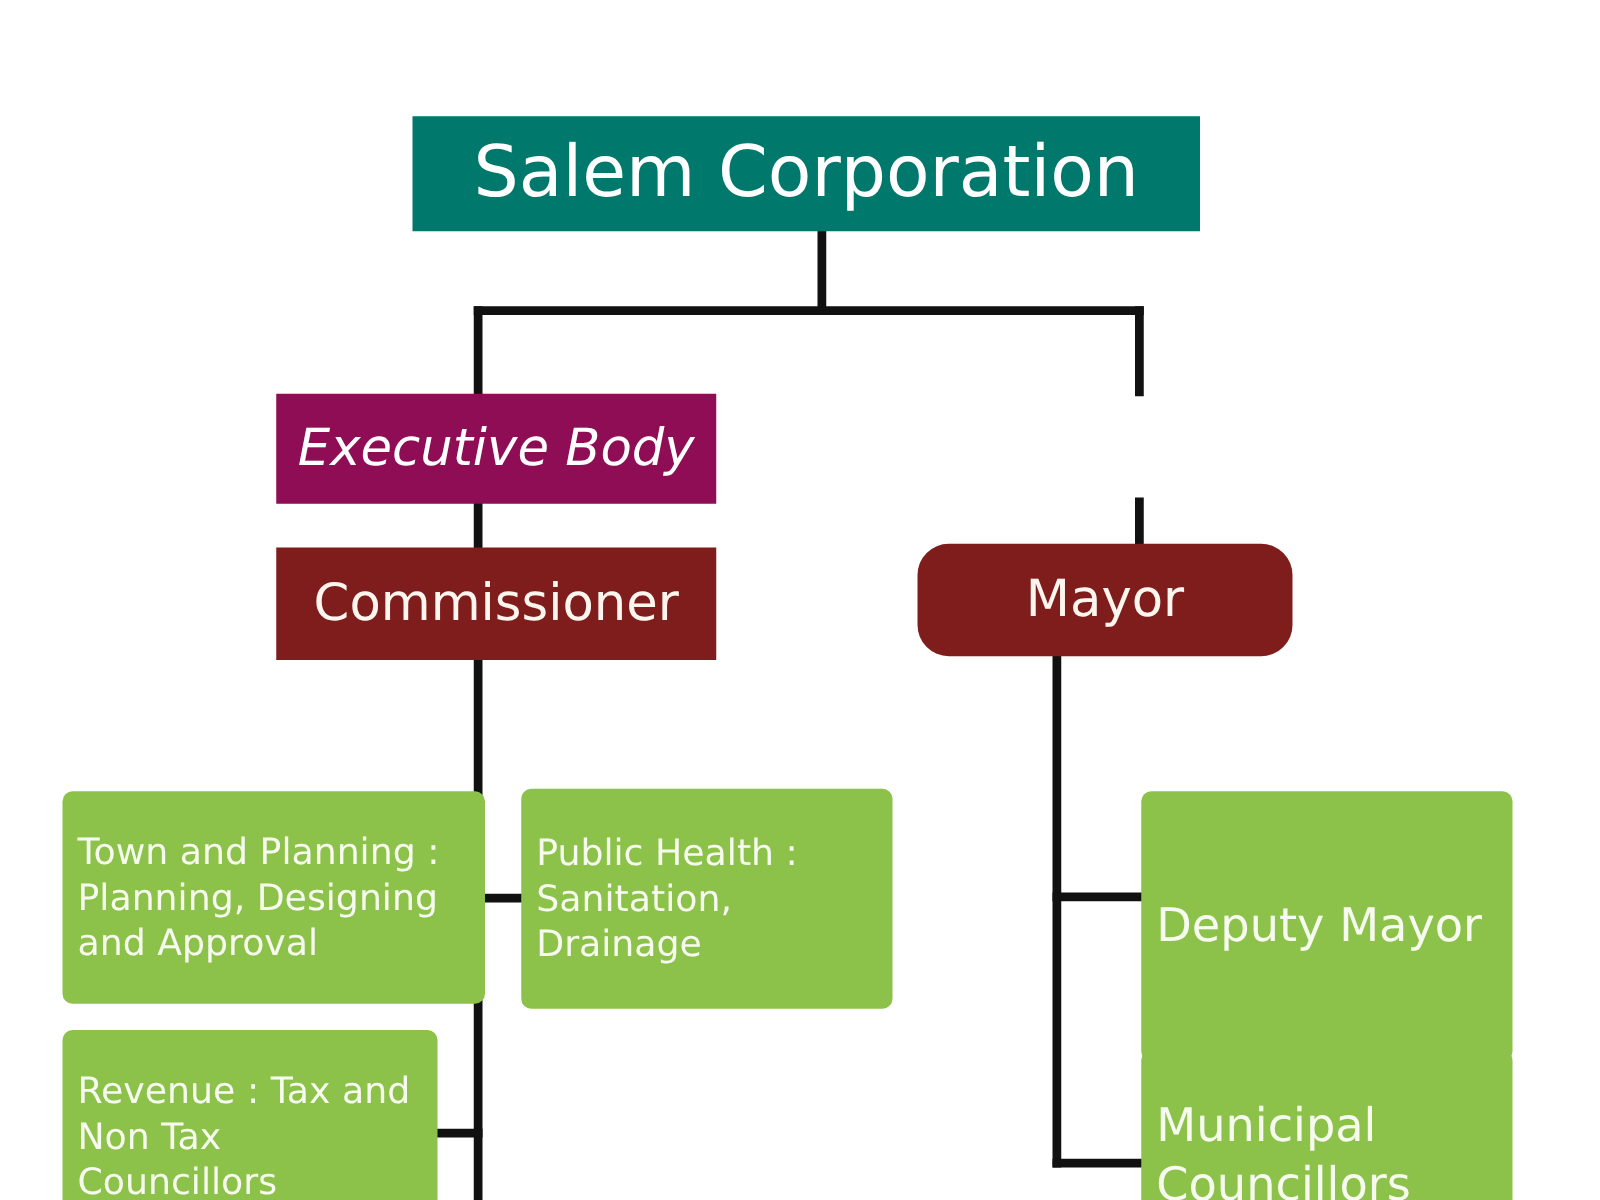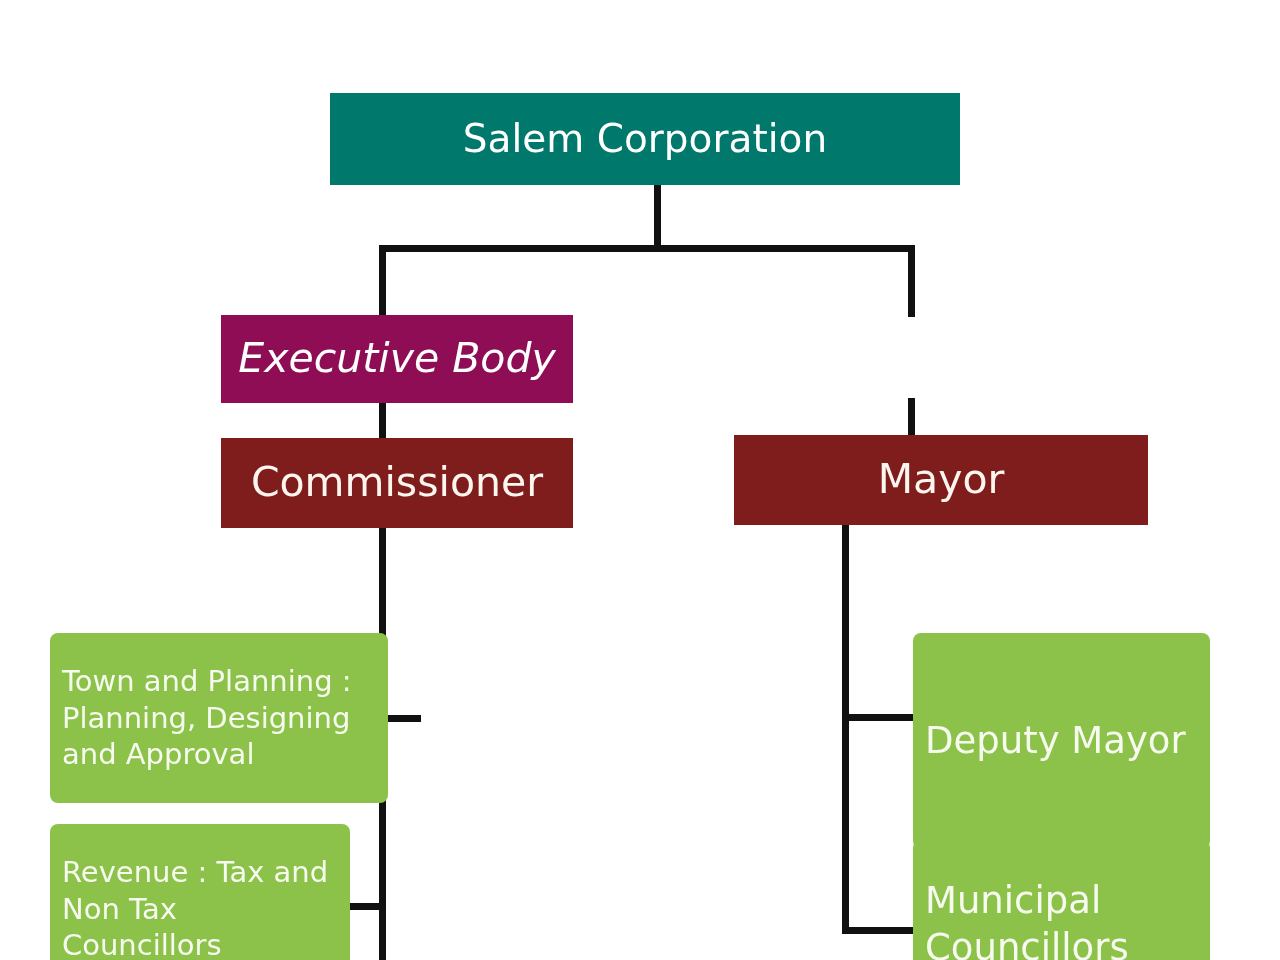--- a/index.html
+++ b/index.html
@@ -37,21 +37,21 @@
   .n-root {
     left: 330px;
     top: 93px;
     width: 630px;
     height: 92px;
     background: #00786b;
     justify-content: center;
   }
   .n-root .node-label {
     color: #ffffff;
-    font-size: 39px;
+    font-size: 57px;
     line-height: 1.05;
     text-align: center;
     font-weight: 400;
   }
 
   
   .n-purple {
     background: #8e0d54;
     height: 88px;
     justify-content: center;
@@ -72,21 +72,21 @@
     height: 90px;
     justify-content: center;
   }
   .n-orange .node-label {
     color: #fdf6ee;
     font-size: 41px;
     line-height: 1.05;
     text-align: center;
   }
   .n-comm  { left: 221px; top: 438px; width: 352px; }
-  .n-mayor { left: 734px; top: 435px; width: 414px; }
+  .n-mayor { left: 734px; top: 435px; width: 300px; border-radius: 25px; }
 
   
   .n-green {
     background: #8cc24a;
     border-radius: 8px;
     padding: 0 12px;
   }
   .n-green .node-label {
     color: #f7fbef;
     line-height: 1.26;
@@ -174,20 +174,23 @@
   </div>
 
   <div class="node n-orange n-mayor">
     <span class="node-label">Mayor</span>
   </div>
 
   <div class="node n-green leaf-sm n-town">
     <span class="node-label">Town and Planning : Planning, Designing and Approval</span>
   </div>
 
+  <div class="node n-green leaf-sm n-health">
+    <span class="node-label">Public Health : Sanitation, Drainage</span>
+  </div>
 
   <div class="node n-green leaf-sm n-revenue">
     <span class="node-label">Revenue : Tax and Non Tax Councillors</span>
   </div>
 
   <div class="node n-green leaf-lg n-deputy">
     <span class="node-label">Deputy Mayor</span>
   </div>
 
   <div class="node n-green leaf-lg n-council">

